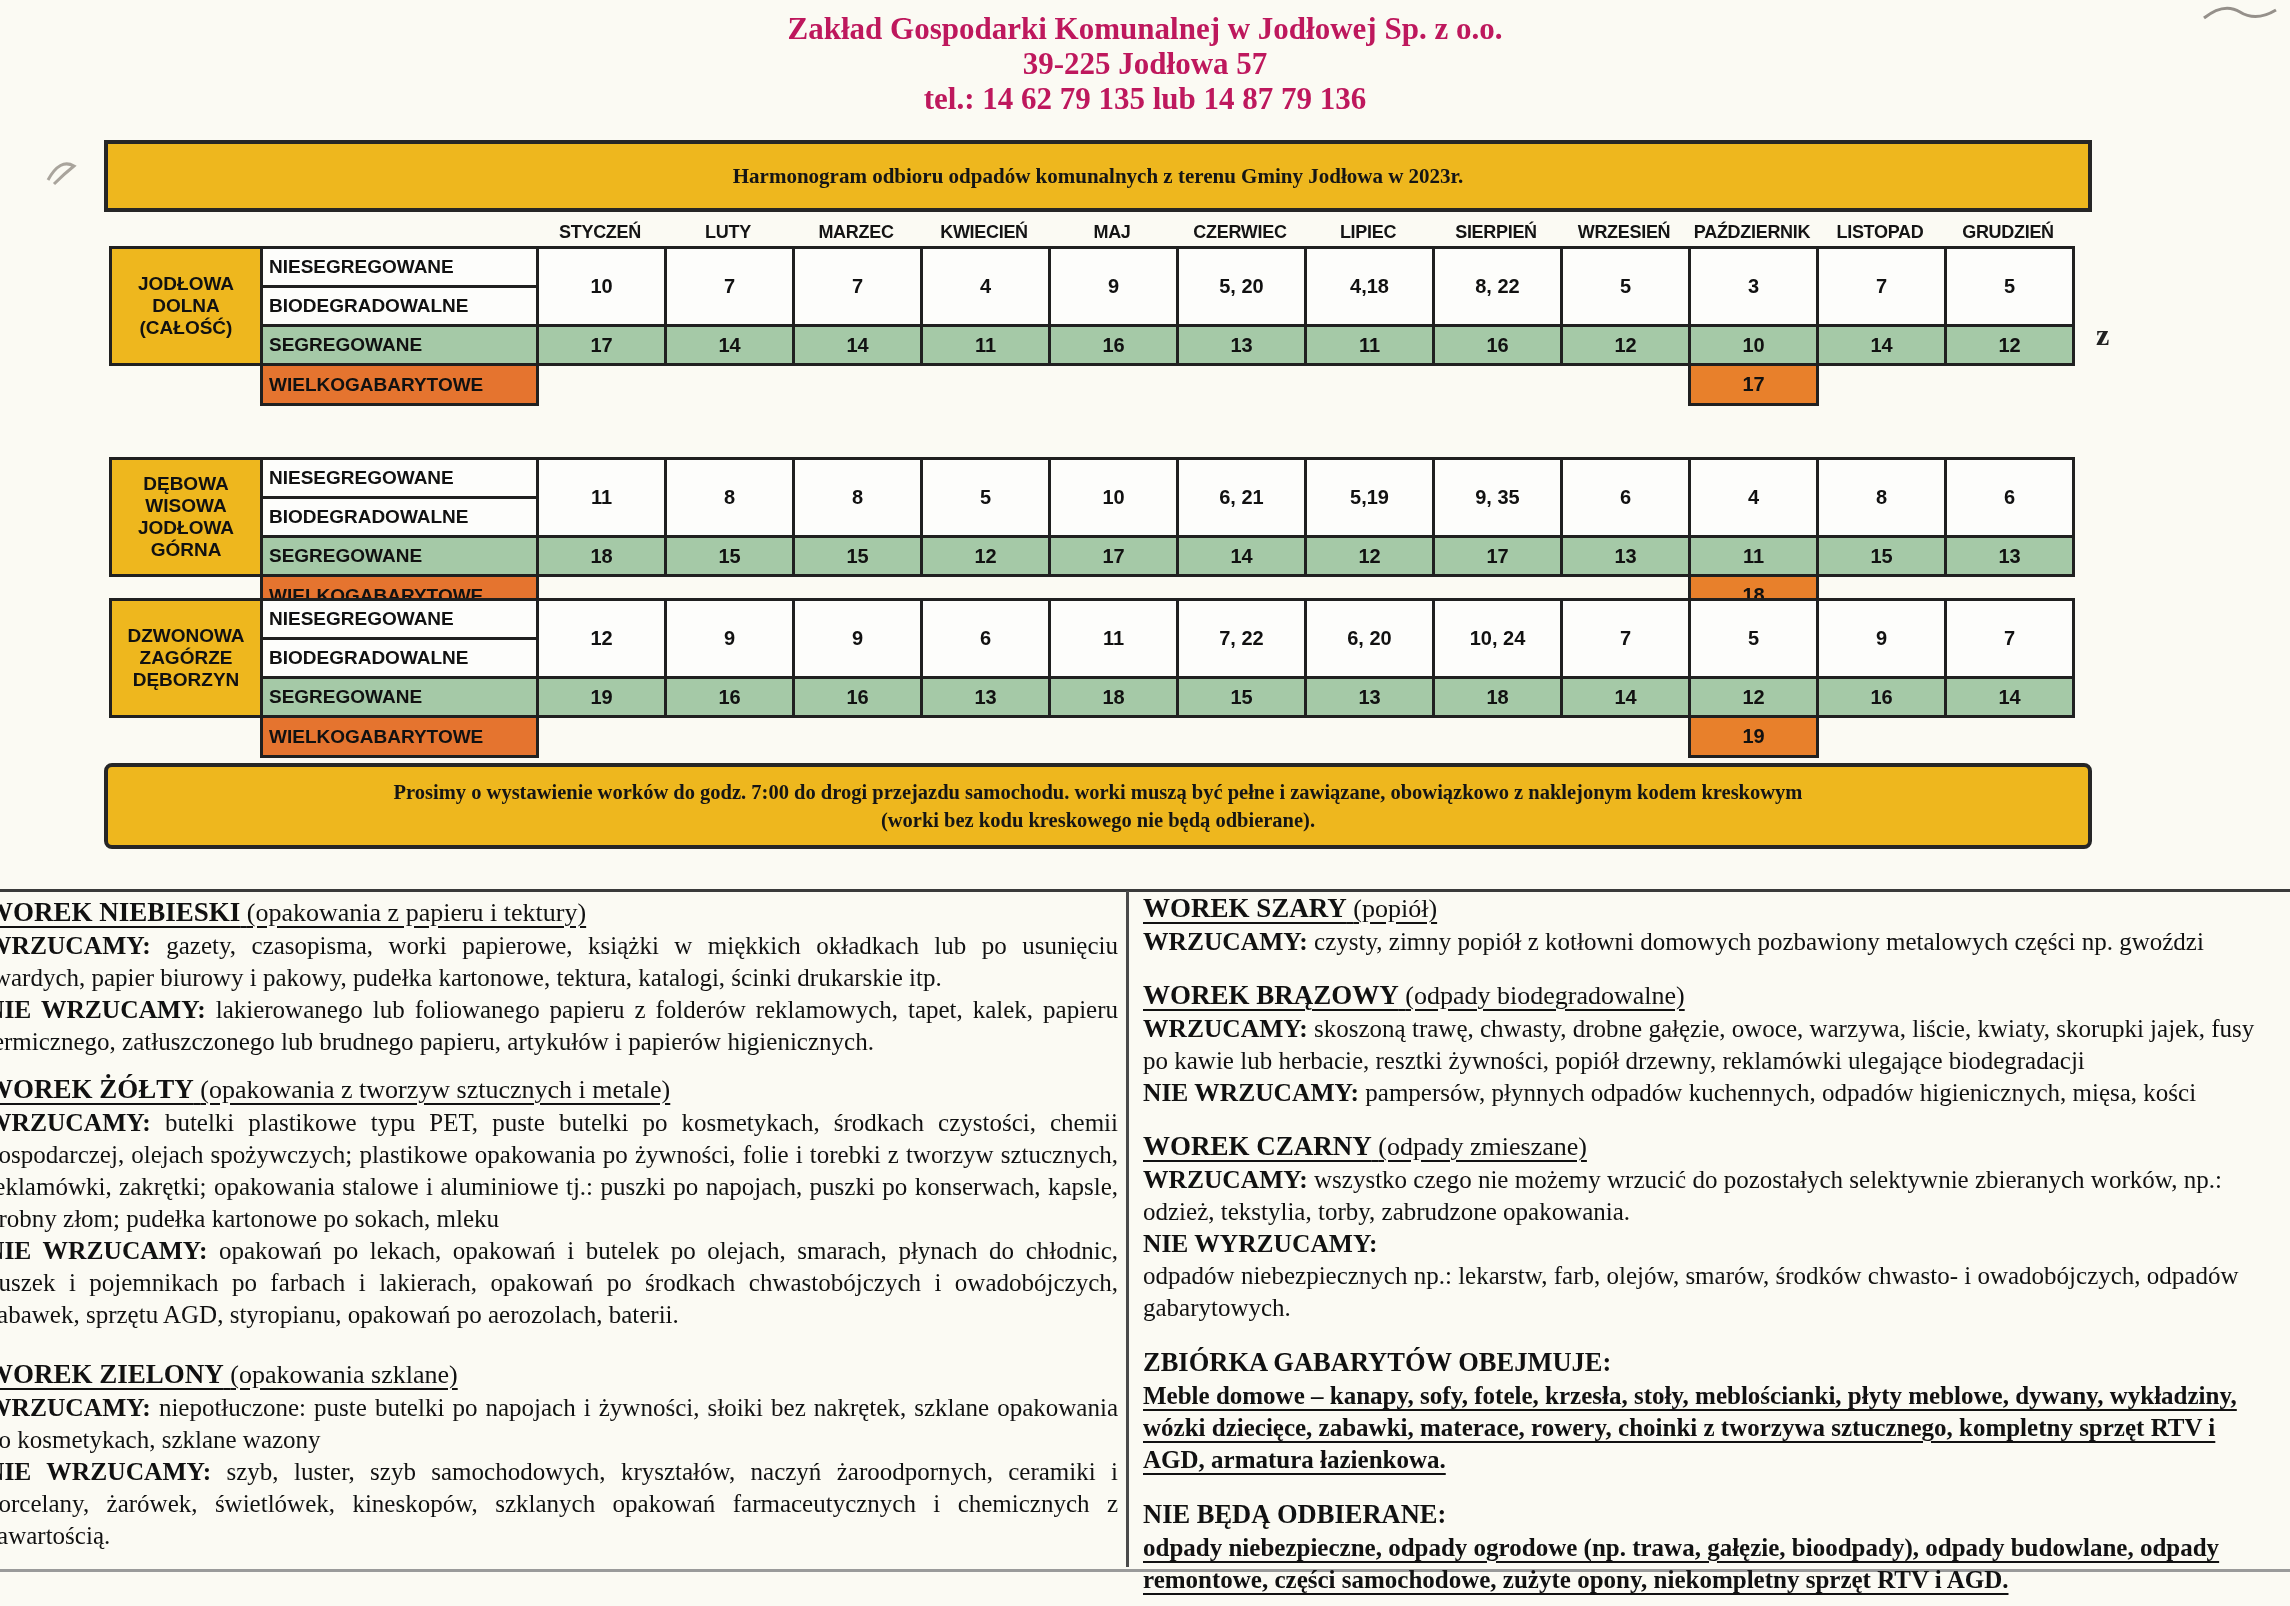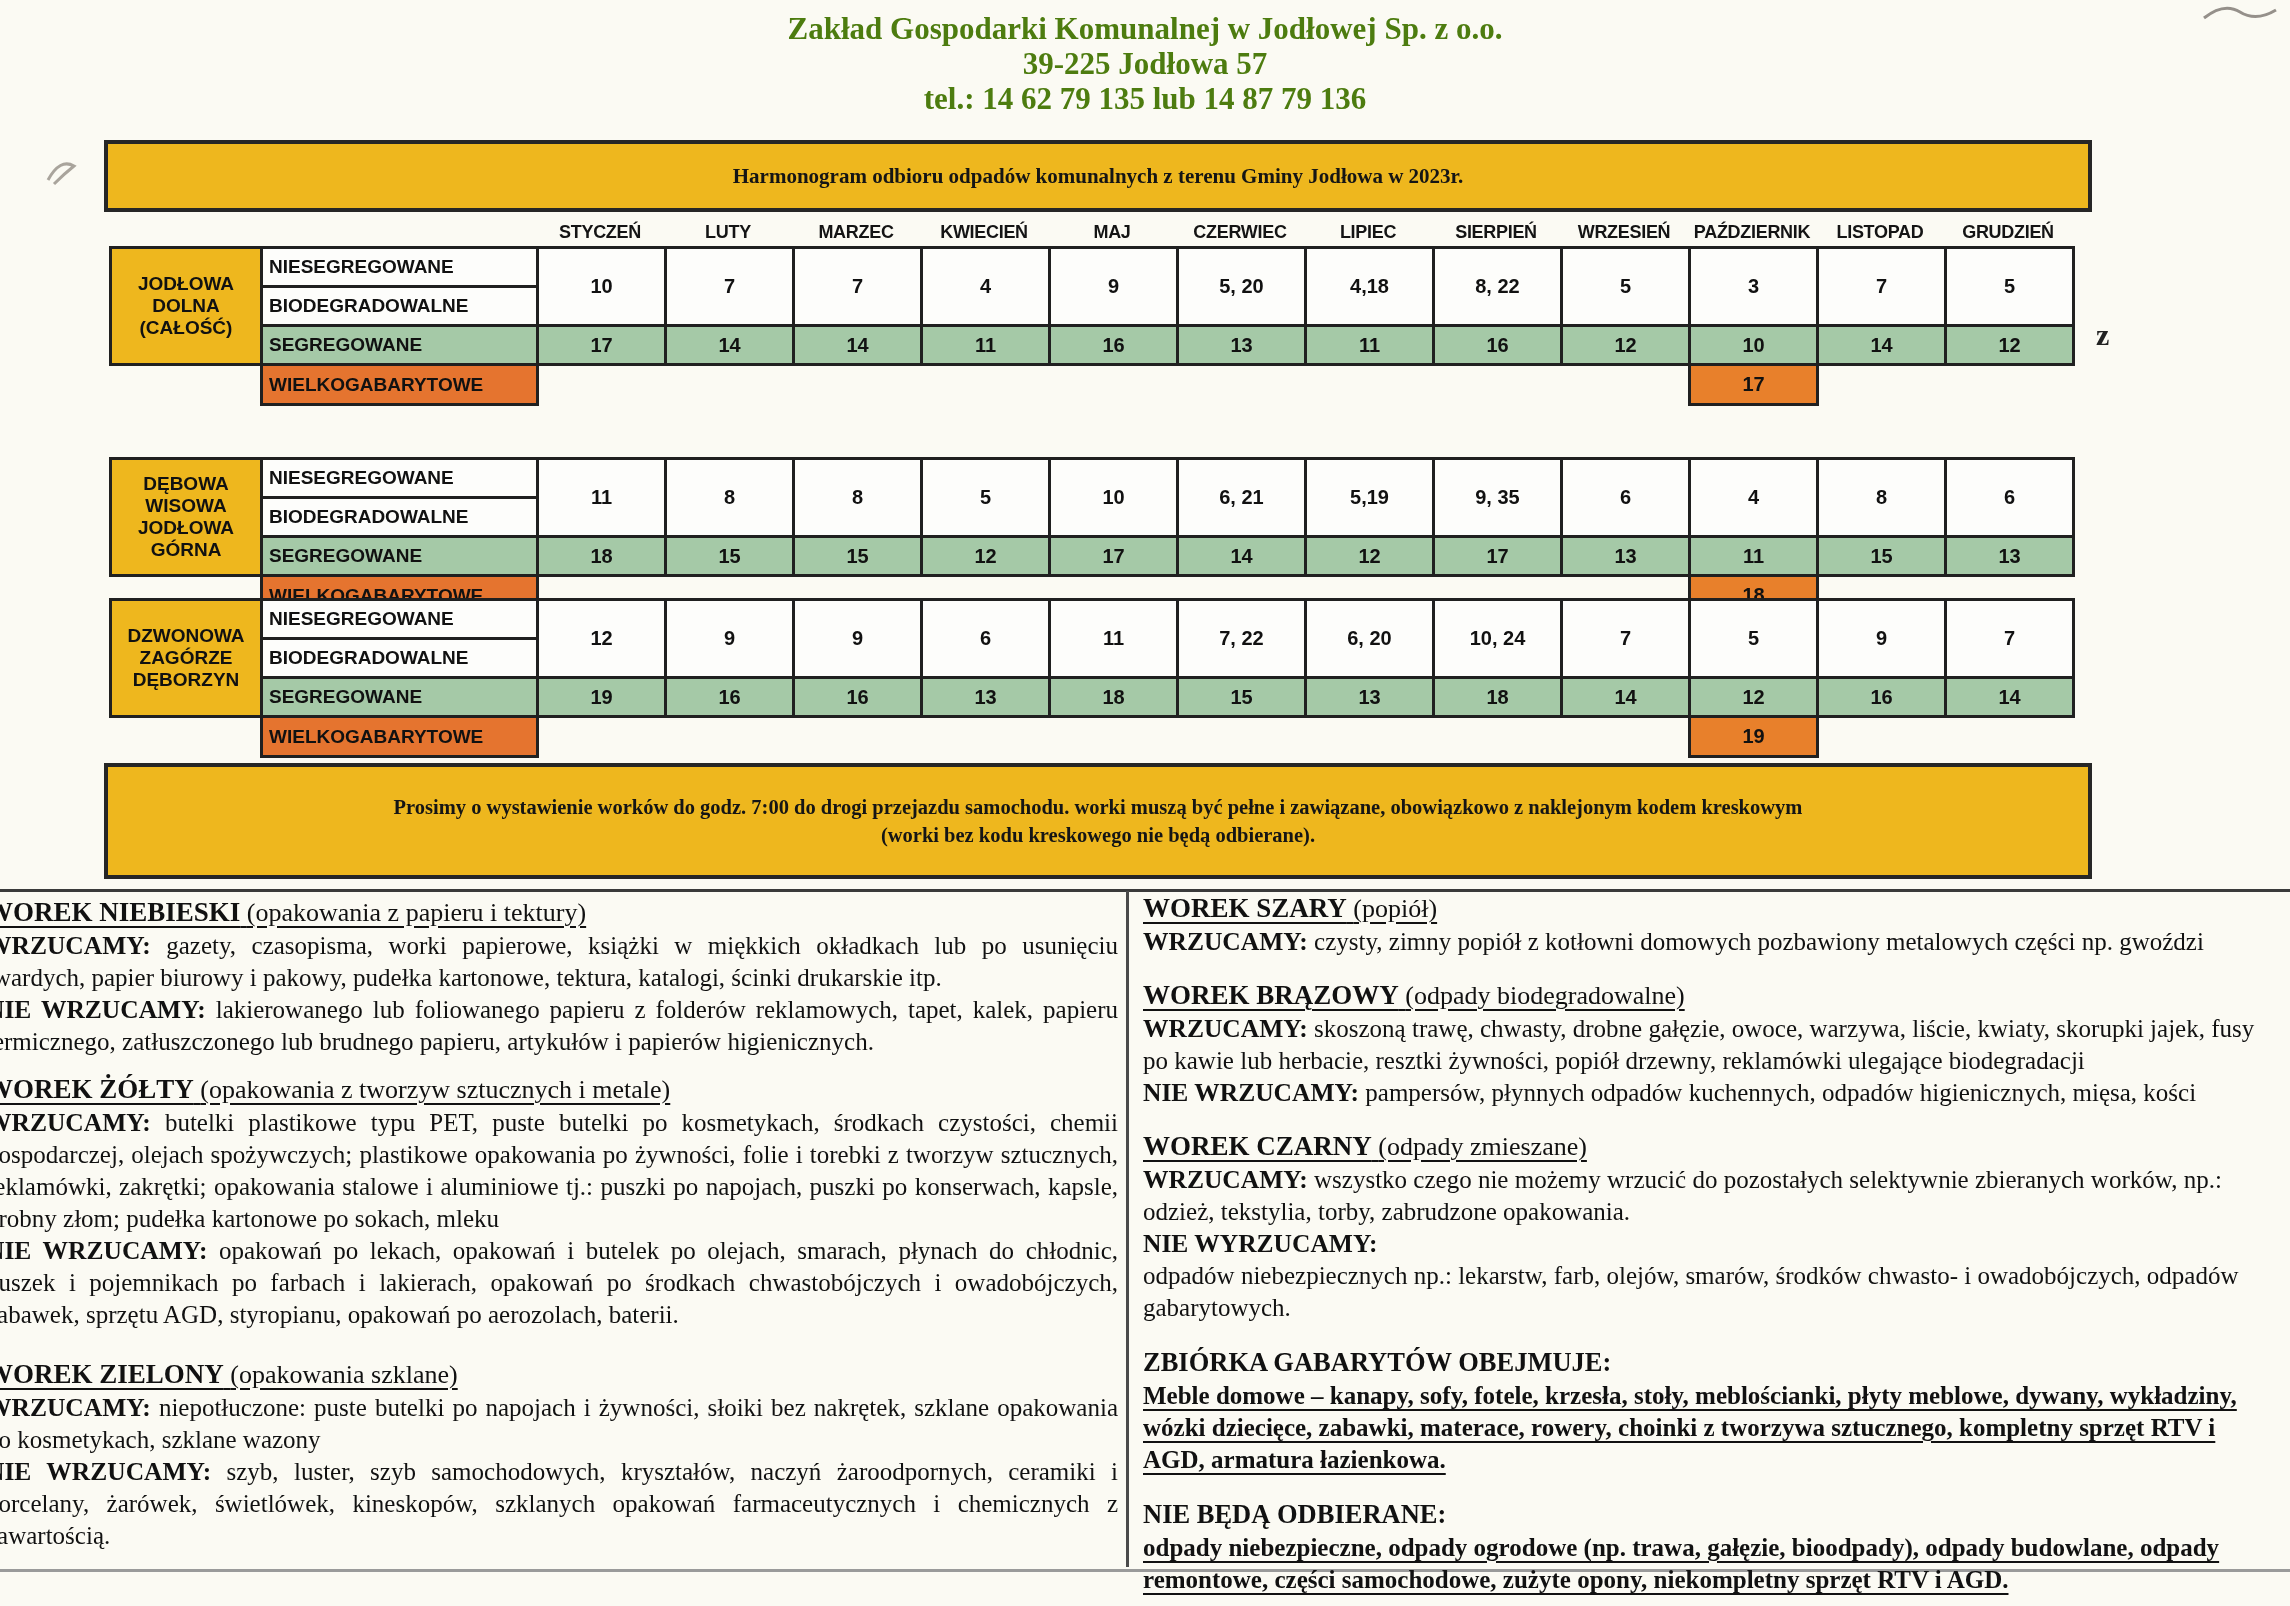--- a/index.html
+++ b/index.html
@@ -1,29 +1,29 @@
 <!DOCTYPE html>
 <html lang="pl"><head>
 <meta charset="utf-8">
 <style>
   html,body{margin:0;padding:0;}
   body{background:#efede4;}
   .page{position:relative;width:2290px;height:1606px;background:#fbfaf3;overflow:hidden;
         font-family:"Liberation Serif","DejaVu Serif",serif;color:#111;}
   
   .letterhead{position:absolute;left:0;top:12px;width:2290px;text-align:center;
-              font-weight:bold;font-size:31px;line-height:34px;color:#4d7c0f;}
+              font-weight:bold;font-size:31px;line-height:34px;color:#be185d;}
   .letterhead div{margin:0 0 1px 0;}
   
   .banner{position:absolute;left:104px;width:1988px;background:#eeb71e;
           border:4px solid #262626;box-sizing:border-box;
           font-family:Liberation Serif, serif;font-weight:bold;color:#151515;}
   .banner1{top:140px;height:72px;font-size:21px;display:flex;align-items:center;justify-content:center;}
-  .banner2{top:763px;height:116px;font-size:20.5px;line-height:28px;text-align:center;
-           display:flex;flex-direction:column;align-items:center;justify-content:center;padding:0 16px;}
+  .banner2{top:763px;height:86px;font-size:20.5px;line-height:28px;text-align:center;
+           display:flex;flex-direction:column;align-items:center;justify-content:center;padding:0 16px;border-radius:8px;}
   
   .sched{position:absolute;left:109px;top:220px;width:1970px;
          font-family:"Liberation Sans","DejaVu Sans",sans-serif;}
   table.grid{border-collapse:collapse;table-layout:fixed;width:1963px;position:absolute;left:0;}
   col.c-region{width:151px;} col.c-label{width:276px;} col.c-m{width:128px;}
   #months-tbl{top:0;}
   #tbl-0{top:26px;} #tbl-1{top:197px;margin-top:40px;} #tbl-2{top:378px;}
   td.month{border:none;text-align:center;font-weight:bold;font-size:18px;letter-spacing:-0.3px;
            padding:0;height:24px;color:#141414;white-space:nowrap;}
   td.gridcell{border:3px solid #202020;padding:0;}

